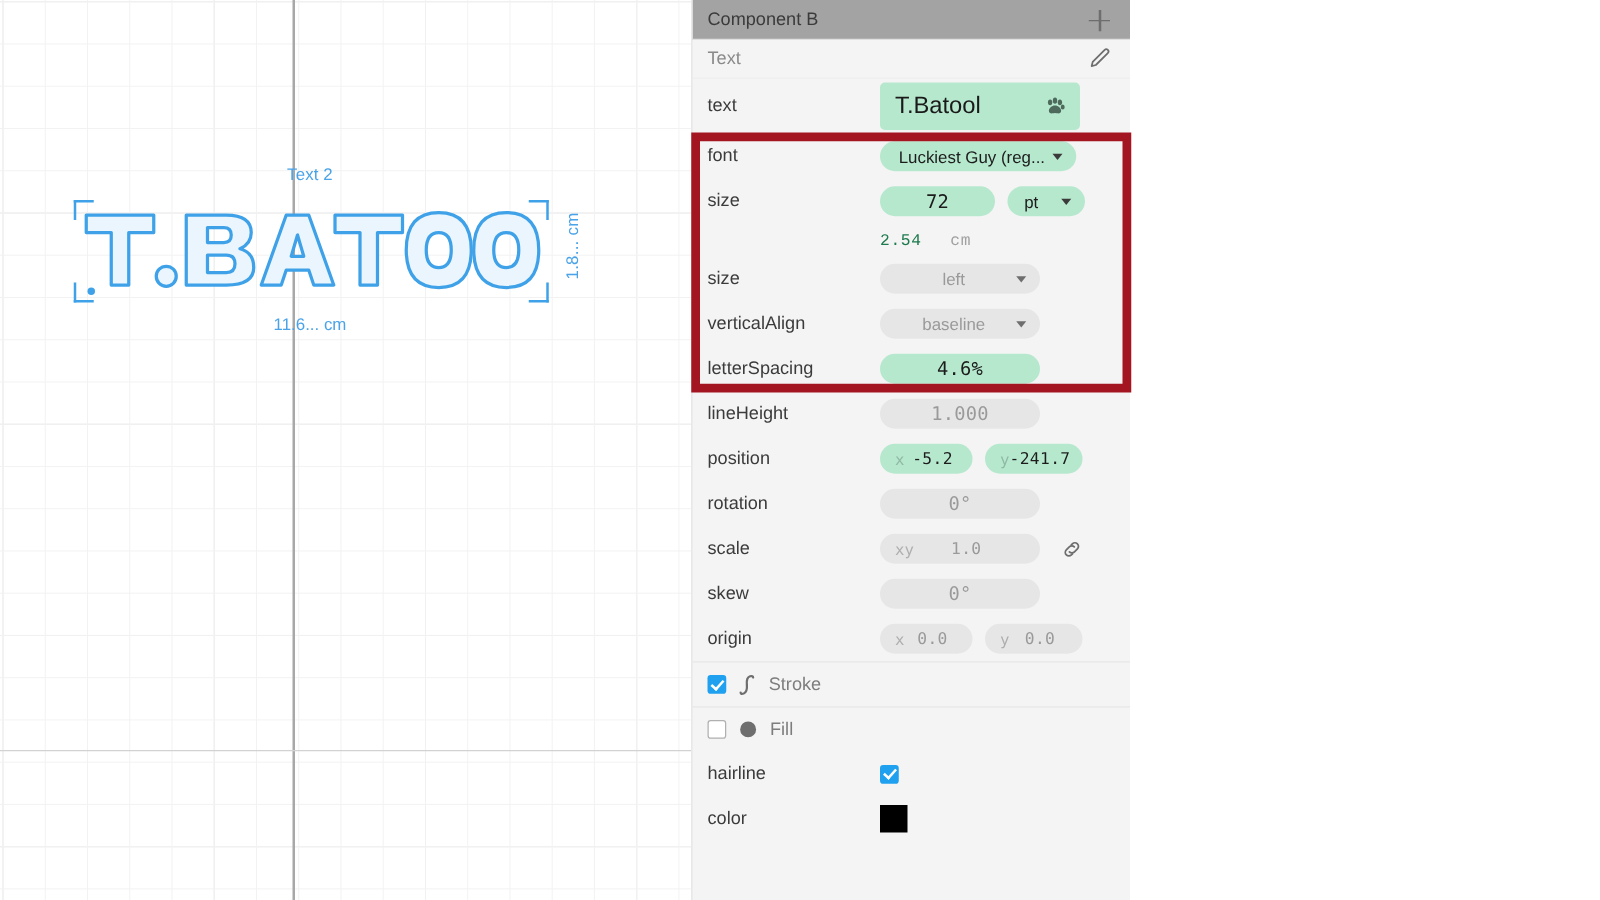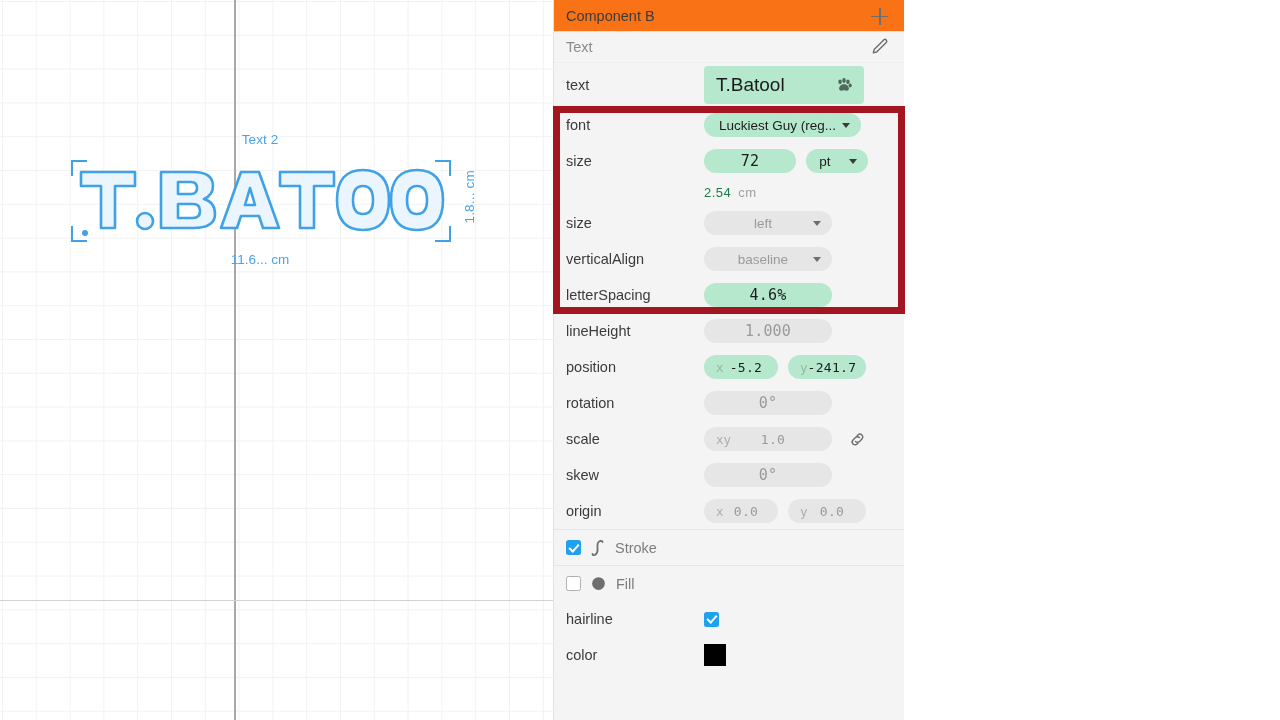--- a/index.html
+++ b/index.html
@@ -49,21 +49,21 @@
   .axis-h {
     position: absolute;
     left: 0; top: 600px;
     width: 553px; height: 1px;
     background: #d2d2d2;
   }
 
   
   #selection {
     position: absolute;
-    left: 70px;
+    left: 58px;
     top: 160px;
     width: 380px;
     height: 80px;
   }
   .sel-label {
     position: absolute;
     left: 0; top: -28px;
     width: 380px;
     text-align: center;
     color: #4aa3e8;
@@ -118,21 +118,21 @@
     width: 350px;
     height: 720px;
     background: #f4f4f4;
     border-left: 1px solid #e3e3e3;
     font-size: 14.5px;
     color: #3b3b3b;
     overflow: hidden;
   }
   .panel-header {
     height: 32px;
-    background: #f97316;
+    background: #a3a3a3;
     border-bottom: 1px solid #e0e0e0;
     display: flex;
     align-items: center;
     padding: 0 14px 0 12px;
     box-sizing: border-box;
   }
   .panel-header .title {
     flex: 1;
     font-size: 14.5px;
     color: #3b3b3b;
@@ -235,22 +235,22 @@
     padding: 0 10px 0 12px;
     box-sizing: border-box;
     font-size: 19px;
     color: #1a1a1a;
     cursor: text;
   }
 
   .unit-note {
     display: flex;
     align-items: baseline;
-    gap: 7px;
-    font-family: Liberation Sans, sans-serif;
+    gap: 23px;
+    font-family: Liberation Mono, monospace;
     font-size: 13px;
     justify-content: flex-end;
   }
   .unit-note .val { color: #1d7a4c; letter-spacing: .5px; }
   .unit-note .unit { color: #a0a0a0; letter-spacing: .5px; }
 
   .sub-field {
     position: relative;
     display: flex;
     align-items: center;

